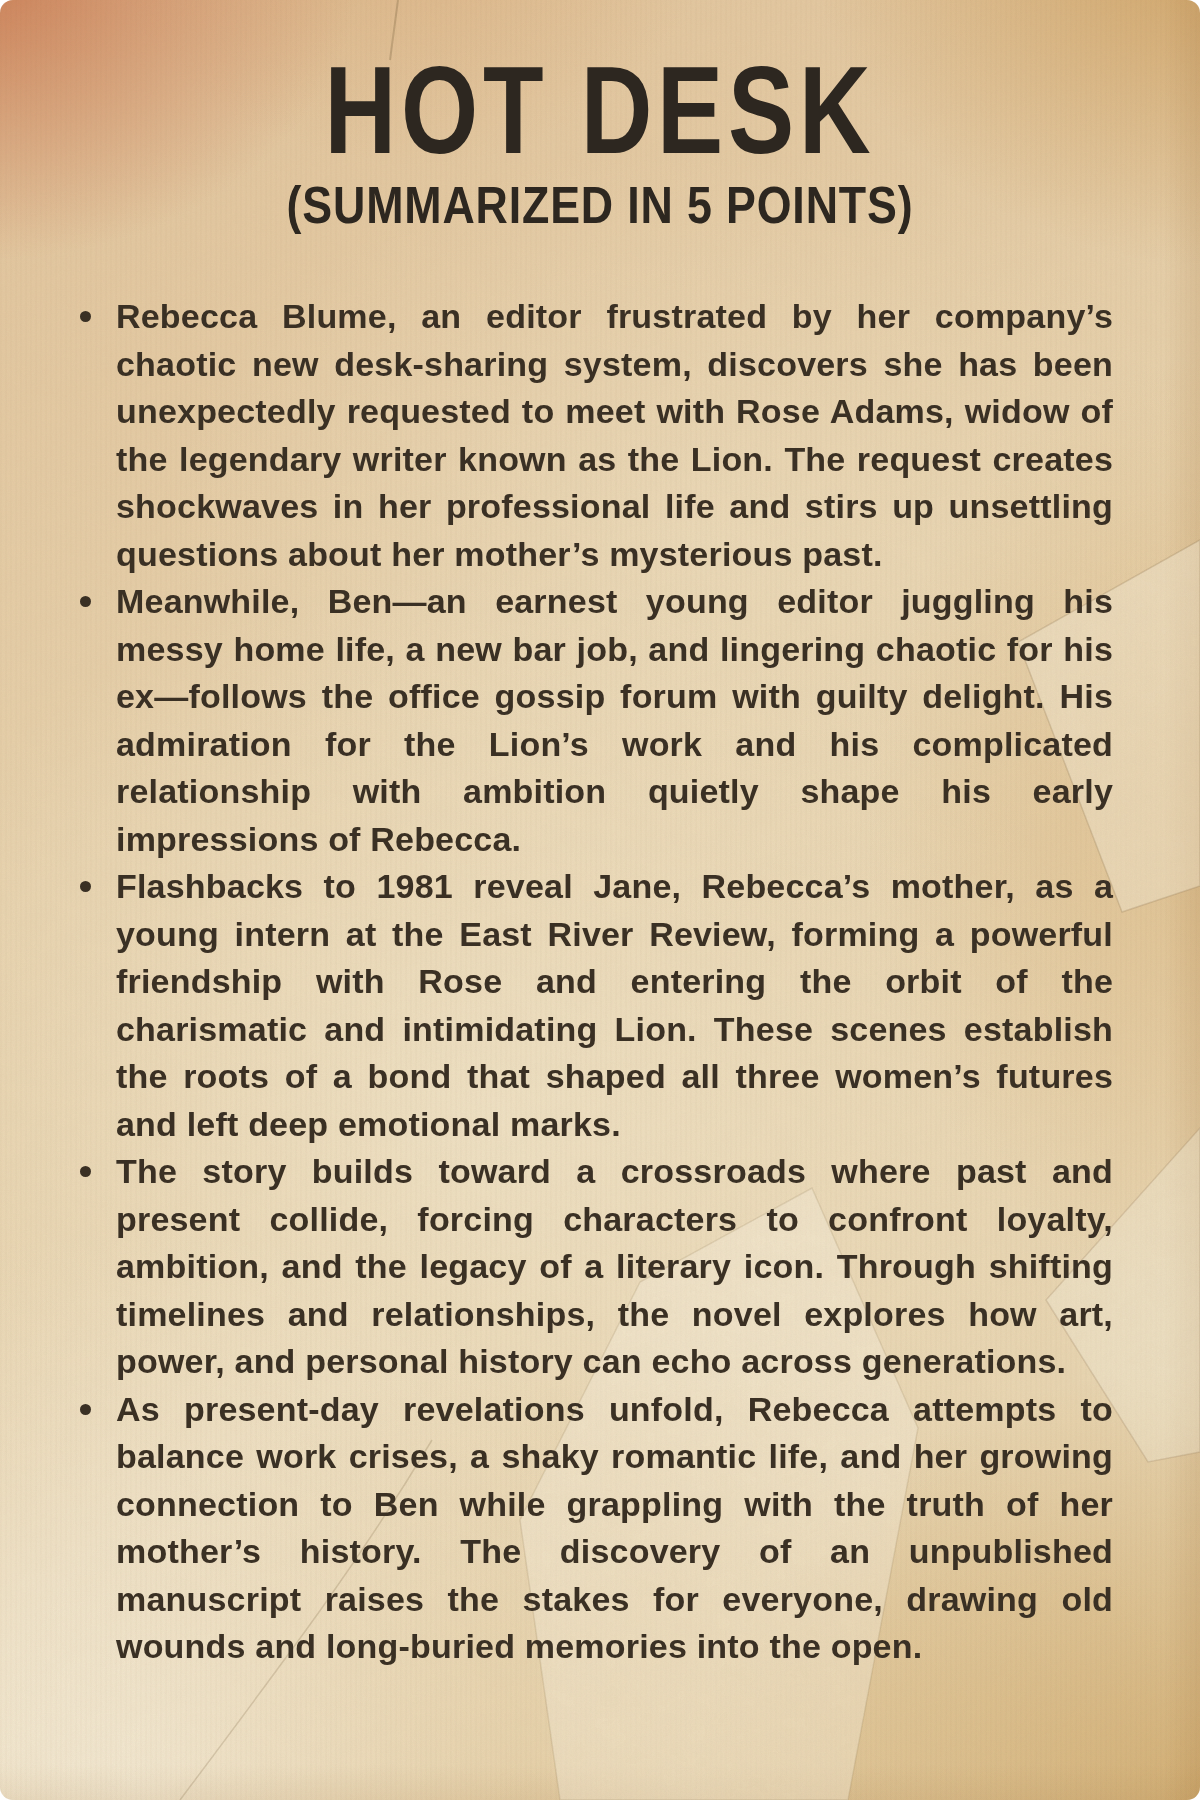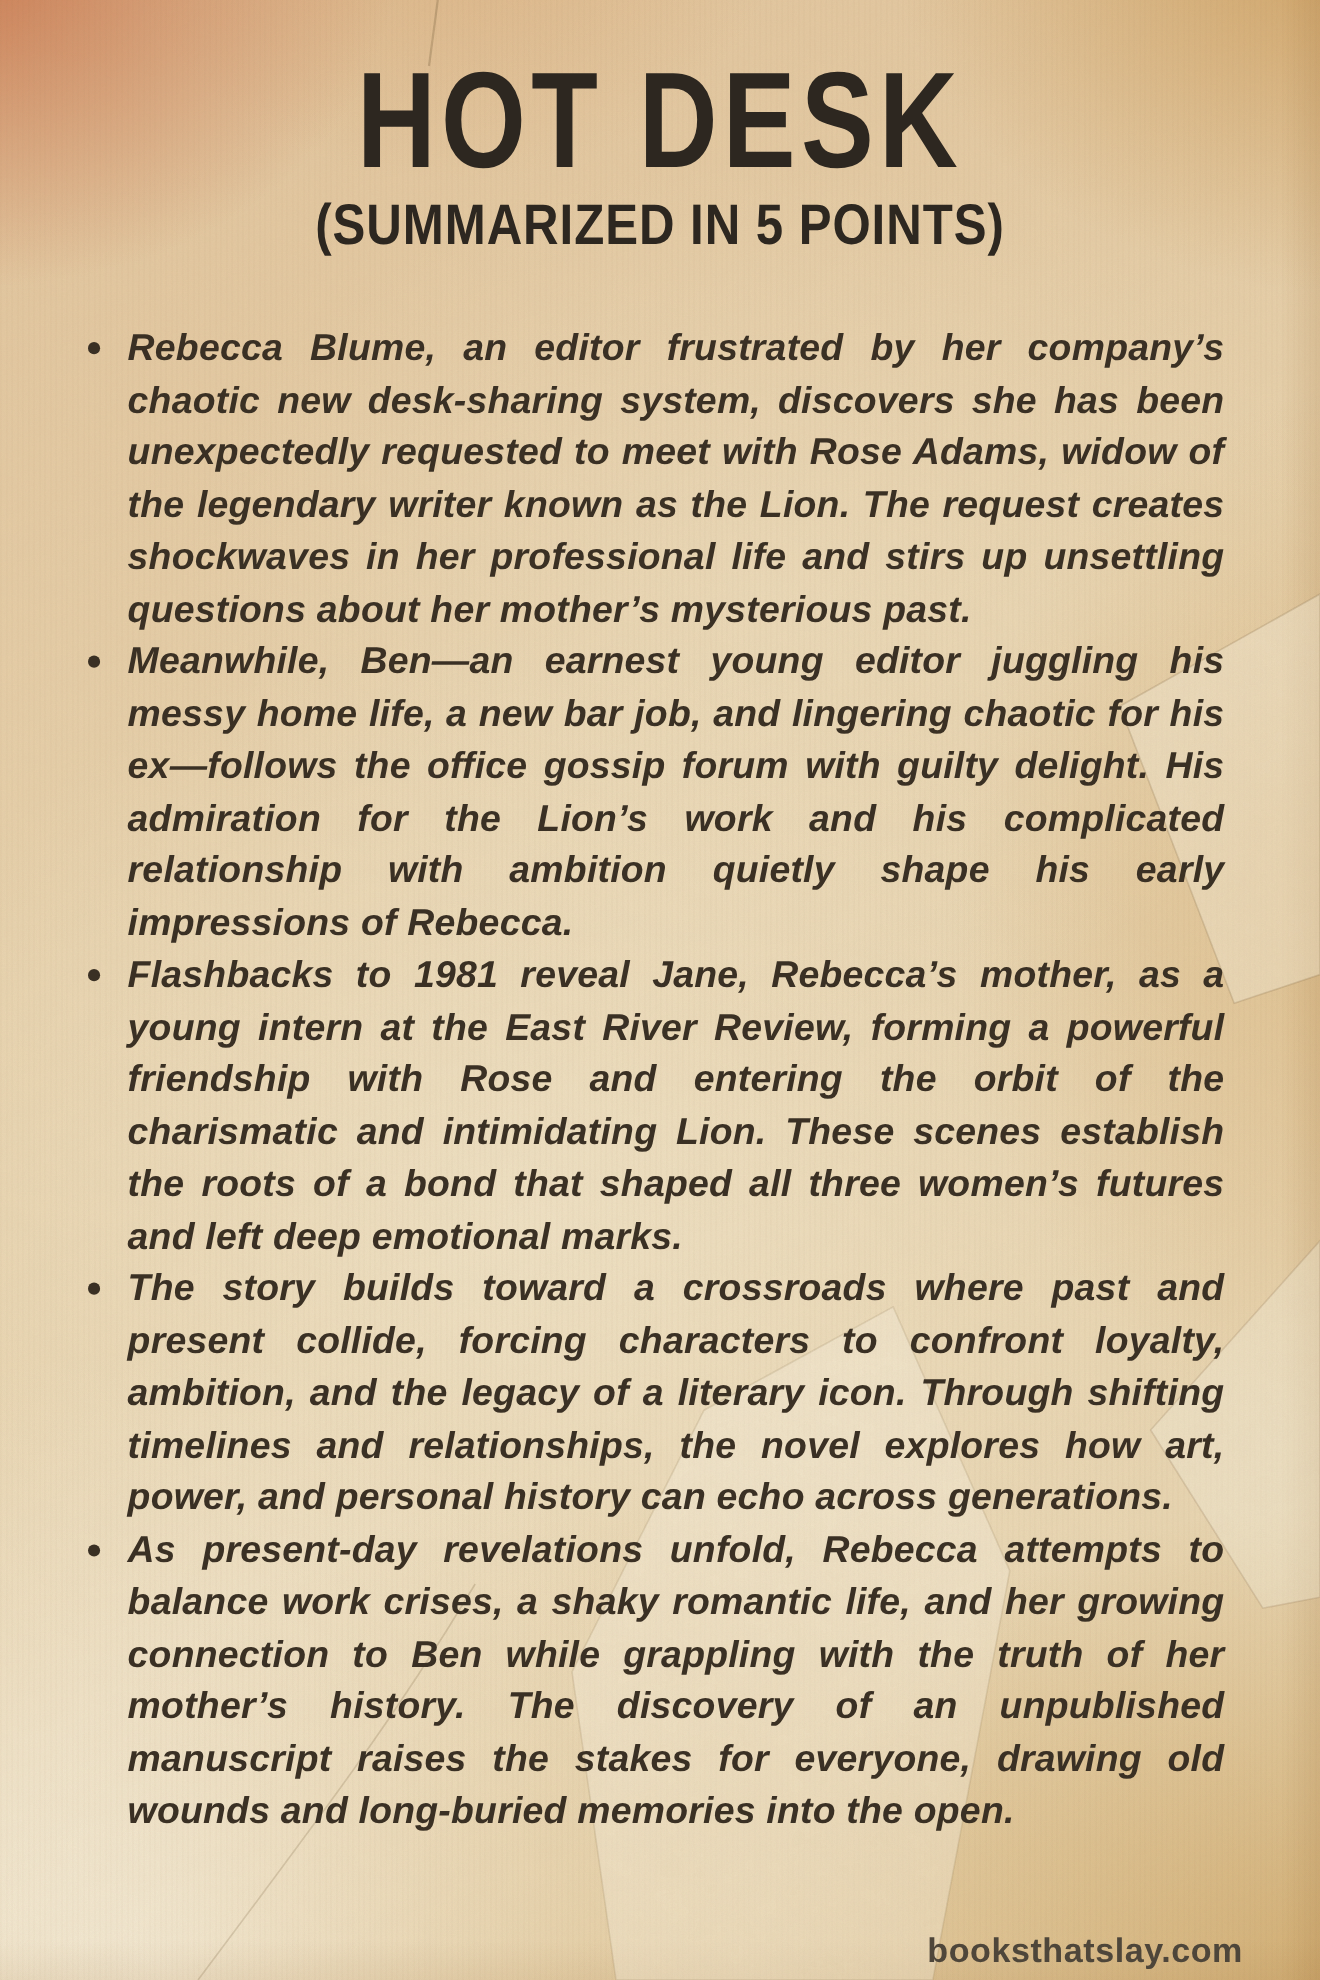--- a/index.html
+++ b/index.html
@@ -20,20 +20,21 @@
       radial-gradient(620px 480px at -2% -2%, rgba(201,113,72,0.88), rgba(201,113,72,0) 62%),
       radial-gradient(480px 420px at 34% -6%, rgba(214,160,105,0.50), rgba(214,160,105,0) 65%),
       radial-gradient(640px 520px at 102% -4%, rgba(193,134,55,0.60), rgba(193,134,55,0) 65%),
       radial-gradient(560px 720px at 103% 46%, rgba(208,158,86,0.36), rgba(208,158,86,0) 66%),
       radial-gradient(780px 640px at 102% 100%, rgba(188,134,52,0.52), rgba(188,134,52,0) 68%),
       radial-gradient(900px 700px at 50% 102%, rgba(214,176,112,0.32), rgba(214,176,112,0) 70%),
       radial-gradient(820px 820px at 12% 100%, rgba(248,241,224,0.88), rgba(248,241,224,0) 70%),
       radial-gradient(900px 760px at 40% 62%, rgba(244,234,209,0.62), rgba(244,234,209,0) 72%),
       radial-gradient(760px 560px at 58% 30%, rgba(240,227,198,0.48), rgba(240,227,198,0) 70%),
       linear-gradient(160deg, #e2c39a 0%, #e8d2ac 40%, #ead8b4 100%);
+    border-radius: 13px;
   }
 
   .texture {
     position: absolute;
     inset: 0;
     z-index: 0;
     pointer-events: none;
   }
 
   .content {
@@ -67,21 +68,20 @@
     color: #2d2720;
     transform: scaleX(0.86);
     transform-origin: 50% 0;
     white-space: nowrap;
   }
 
   ul.points {
     list-style: none;
     margin: 62px 0 0 0;
     padding: 0 87px 0 74px;
-    font-style: italic;
   }
 
   li.point {
     display: flex;
     align-items: flex-start;
     margin: 0;
   }
 
   .dot {
     flex: 0 0 auto;
@@ -163,16 +163,15 @@
       <li class="point">
         <span class="dot"></span>
         <span class="point-text">The story builds toward a crossroads where past and present collide, forcing characters to confront loyalty, ambition, and the legacy of a literary icon. Through shifting timelines and relationships, the novel explores how art, power, and personal history can echo across generations.</span>
       </li>
       <li class="point">
         <span class="dot"></span>
         <span class="point-text">As present-day revelations unfold, Rebecca attempts to balance work crises, a shaky romantic life, and her growing connection to Ben while grappling with the truth of her mother’s history. The discovery of an unpublished manuscript raises the stakes for everyone, drawing old wounds and long-buried memories into the open.</span>
       </li>
     </ul>
 
-    <div class="watermark">booksthatslay.com</div>
 
   </div>
 </div>
 
 </body></html>

